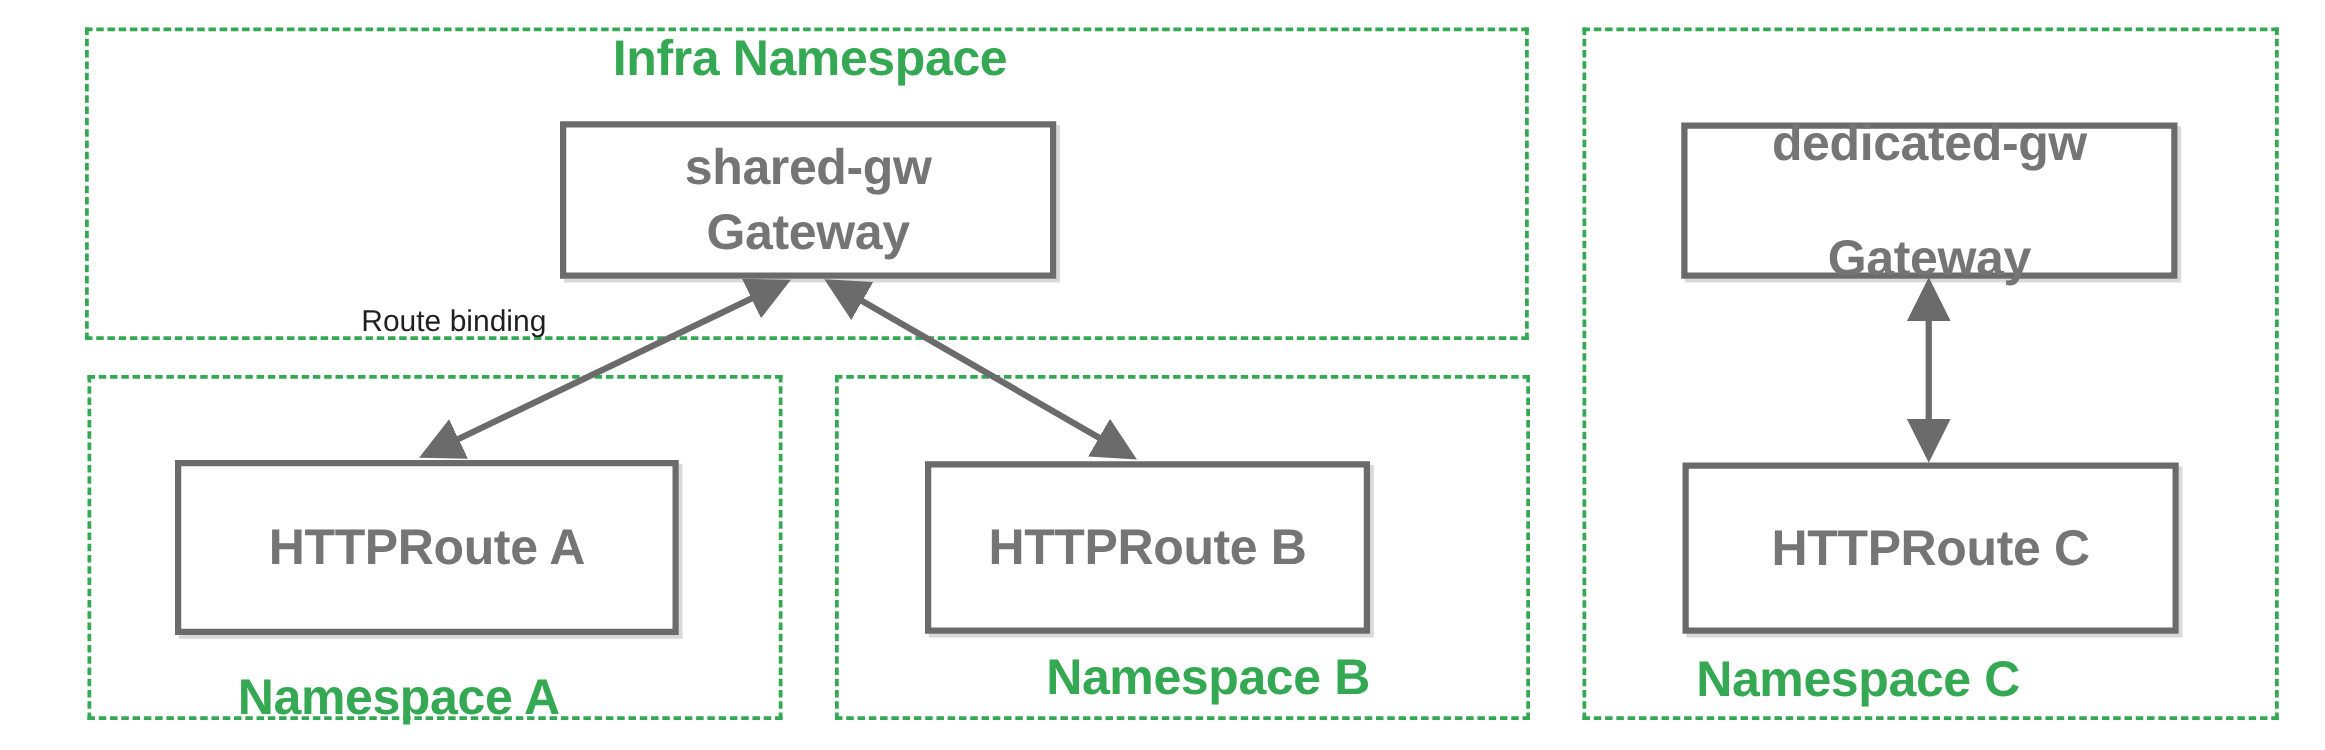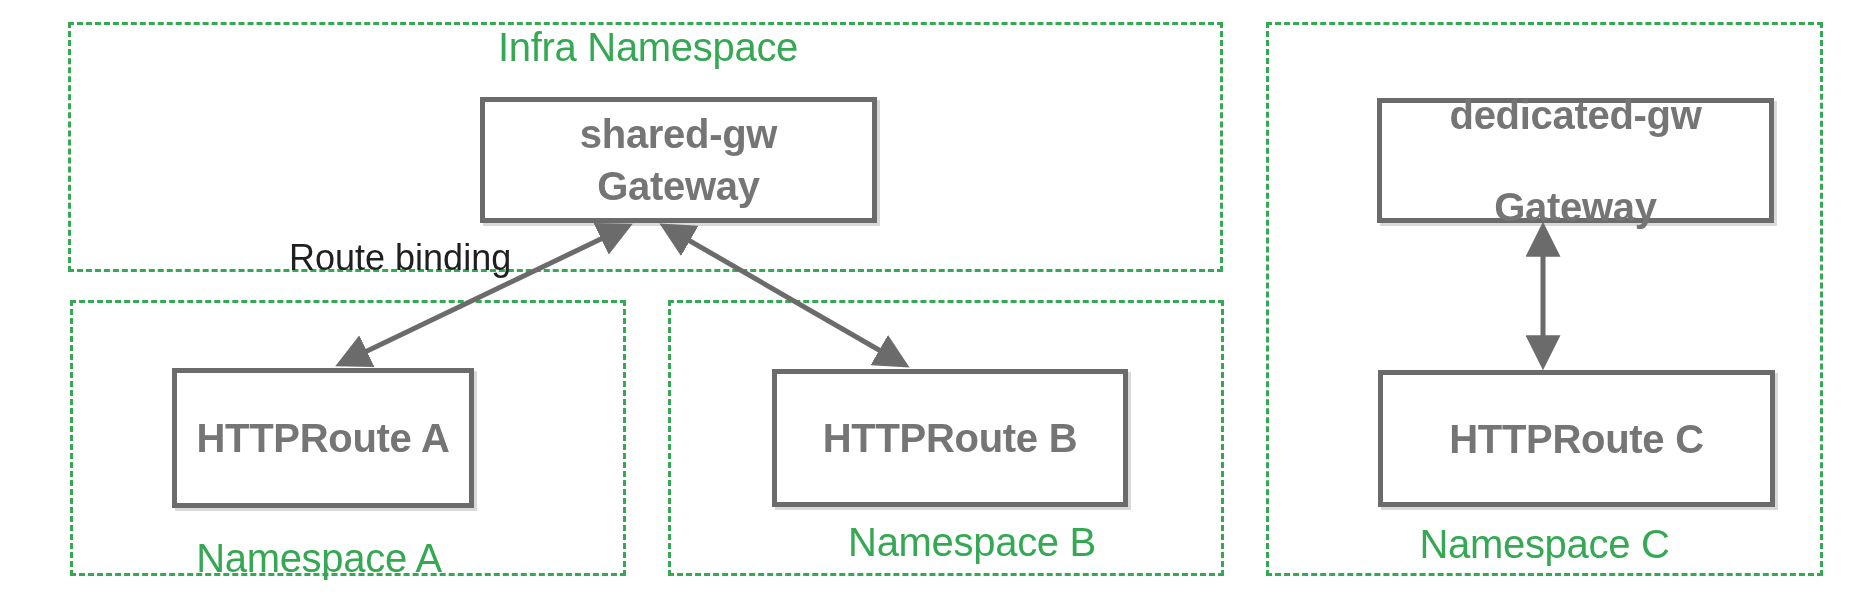--- a/index.html
+++ b/index.html
@@ -18,21 +18,21 @@
   }
   .ns-box{
     position:absolute;
     border:3px dashed var(--green);
     box-sizing:border-box;
     background:transparent;
   }
   .ns-label{
     position:absolute;
     color:var(--green);
-    font-weight:normal;
+    font-weight:bold;
     font-size:40px;
     line-height:40px;
     text-align:center;
     letter-spacing:-0.3px;
     white-space:nowrap;
   }
   .node-box{
     position:absolute;
     border:5px solid var(--gray);
     box-sizing:border-box;
@@ -42,26 +42,25 @@
     flex-direction:column;
     align-items:center;
     justify-content:center;
     color:var(--text-gray);
     font-weight:bold;
     font-size:40px;
     line-height:52px;
     text-align:center;
     letter-spacing:-0.3px;
     white-space:nowrap;
-    margin-left:32px;
   }
   .annotation{
     position:absolute;
     color:var(--black);
-    font-size:36px;
+    font-size:24px;
     line-height:40px;
     font-weight:normal;
     white-space:nowrap;
   }
   #arrow-layer{
     position:absolute;
     left:0;top:0;
     width:1860px;height:600px;
     pointer-events:none;
   }
@@ -78,33 +77,33 @@
 <div id="canvas">
 
   <div class="ns-box" style="left:68px;top:22px;width:1155px;height:250px;"></div>
   <div class="ns-box" style="left:70px;top:300px;width:556px;height:276px;"></div>
   <div class="ns-box" style="left:668px;top:300px;width:556px;height:276px;"></div>
   <div class="ns-box" style="left:1266px;top:22px;width:557px;height:554px;"></div>
 
   <div class="ns-label" style="left:398px;top:27px;width:500px;">Infra Namespace</div>
   <div class="ns-label" style="left:140px;top:538px;width:358px;">Namespace A</div>
   <div class="ns-label" style="left:740px;top:522px;width:356px;text-align:right;">Namespace B</div>
-  <div class="ns-label" style="left:1346px;top:524px;width:397px;text-align:center;">Namespace C</div>
+  <div class="ns-label" style="left:1288px;top:524px;width:397px;text-align:center;">Namespace C</div>
 
   <div class="node-box" style="left:448px;top:97px;width:397px;height:126px;">
     <div>shared-gw</div>
     <div>Gateway</div>
   </div>
 
   <div class="node-box" style="left:1345px;top:98px;width:397px;height:125px;gap:40px;">
     <div>dedicated-gw</div>
     <div>Gateway</div>
   </div>
 
-  <div class="node-box" style="left:140px;top:368px;width:302px;height:140px;">
+  <div class="node-box" style="left:140px;top:368px;width:403px;height:140px;">
     <div>HTTPRoute A</div>
   </div>
 
   <div class="node-box" style="left:740px;top:369px;width:356px;height:138px;">
     <div>HTTPRoute B</div>
   </div>
 
   <div class="node-box" style="left:1346px;top:370px;width:397px;height:137px;">
     <div>HTTPRoute C</div>
   </div>

